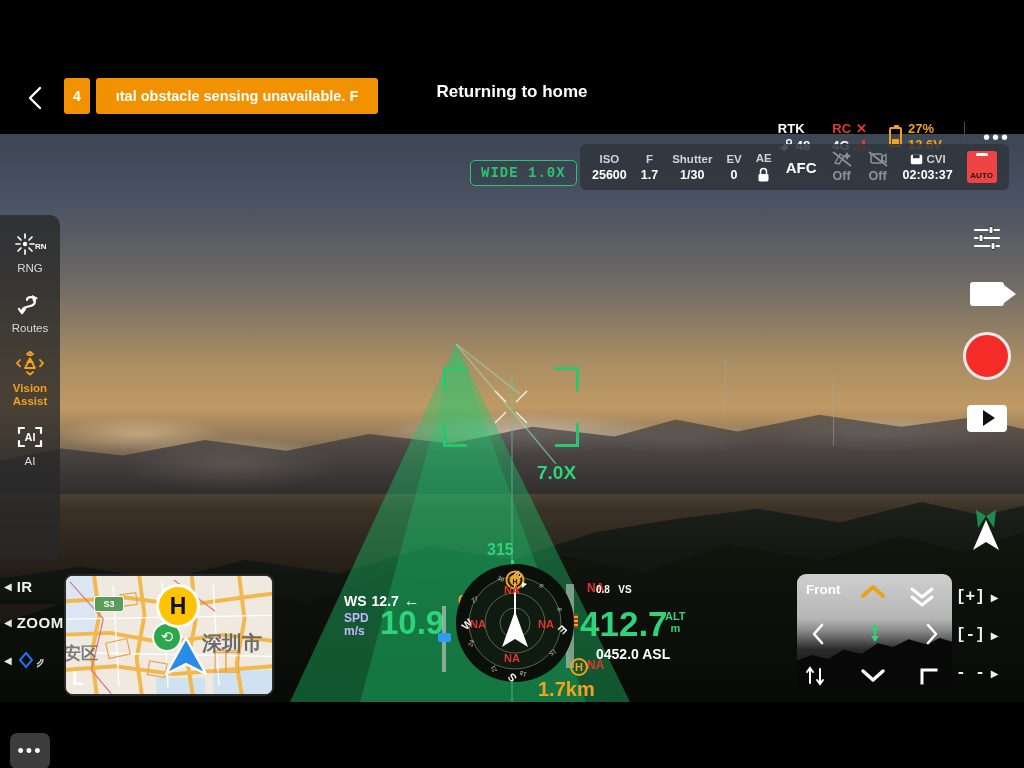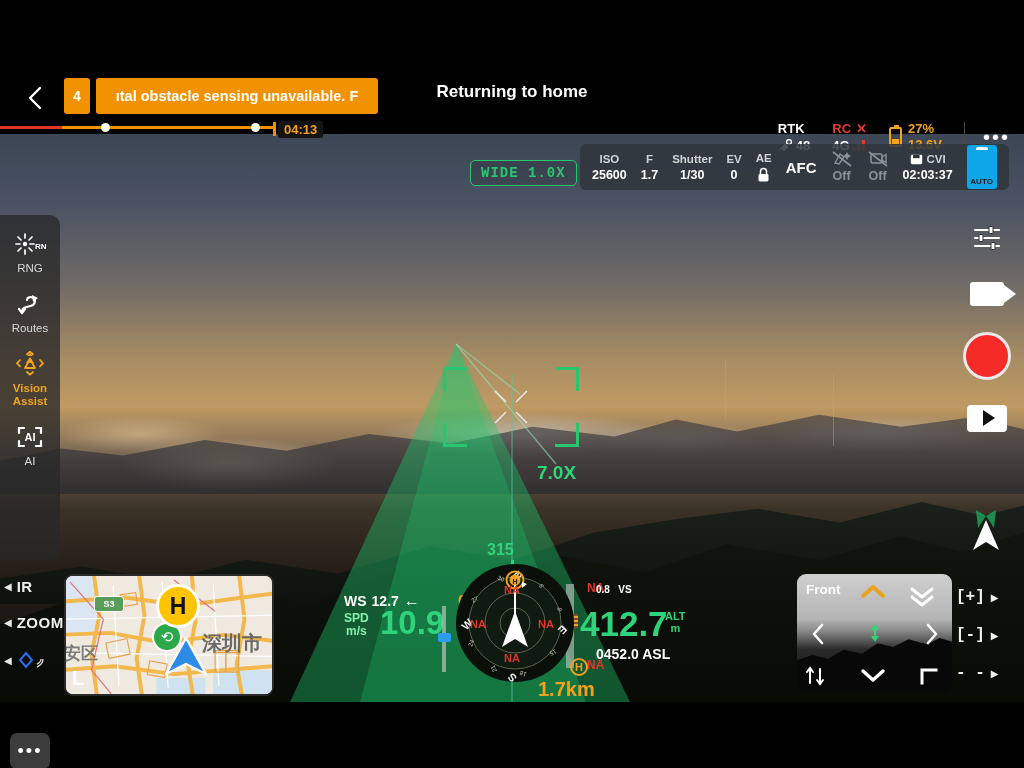--- a/index.html
+++ b/index.html
@@ -164,21 +164,21 @@
     position:absolute; left:580px; top:144px; height:46px;
     background:rgba(48,53,60,.86); border-radius:6px;
     display:flex; align-items:center; padding:0 12px; gap:14px;
   }
   .cam-col { display:flex; flex-direction:column; align-items:center; }
   .cam-k { color:#cfd3d8; font-size:11.5px; font-weight:bold; line-height:15px; }
   .cam-v { color:#ffffff; font-size:12.5px; font-weight:bold; line-height:16px; }
   .cam-v.dim { color:#8d9299; }
   #afc { color:#fff; font-size:15px; font-weight:bold; }
   #auto-badge {
-    width:30px; height:44px; background:#0ea5e9; border-radius:3px;
+    width:30px; height:32px; background:#ef4444; border-radius:3px;
     display:flex; align-items:flex-end; justify-content:center;
     position:relative;
   }
   #auto-badge span { font-size:8px; font-weight:bold; color:#1a1a1a; margin-bottom:3px;}
   #auto-badge:before{content:"";position:absolute;left:9px;top:2px;width:12px;height:3px;background:#fff;border-radius:2px 2px 0 0;}
 
   
   #wide-badge {
     position:absolute; left:470px; top:160px; padding:4px 10px;
     border:1.6px solid #28C76F; border-radius:5px;
@@ -243,21 +243,21 @@
     color:#fff; font-size:9px; display:flex; align-items:center; justify-content:center; font-weight:bold;
   }
 
   
   #telemetry { position:absolute; left:340px; top:560px; width:350px; height:145px; }
   #ws-row { position:absolute; left:4px; top:32px; display:flex; align-items:center; gap:5px; }
   #ws-lbl { color:#fff; font-size:14px; font-weight:bold; }
   #ws-val { color:#fff; font-size:14px; font-weight:bold; }
   #ws-arrow { color:#fff; font-size:16px; }
   #heading-val { position:absolute; left:118px; top:31px; color:#F2A21C; font-size:15px; font-weight:bold; }
-  #spd-lbl { position:absolute; left:4px; top:52px; color:#86efac; font-size:12px; font-weight:bold; line-height:13px;text-align:center; }
+  #spd-lbl { position:absolute; left:4px; top:52px; color:#c4b5fd; font-size:12px; font-weight:bold; line-height:13px; }
   #spd-val { position:absolute; left:40px; top:44px; color:#2FD37C; font-size:33px; font-weight:bold; }
   #spd-slider { position:absolute; left:100px; top:46px; width:8px; height:66px; }
   .sl-track { position:absolute; left:2px; top:0; width:4px; height:66px; background:rgba(200,200,200,.65); }
   .sl-knob { position:absolute; left:-2px; top:27px; width:13px; height:9px; background:#2D9CF5; border-radius:2px; }
   #vs-row { position:absolute; left:256px; top:24px; color:#fff; font-size:10px; font-weight:bold; }
   #alt-val { position:absolute; left:240px; top:44px; color:#2FD37C; font-size:35px; font-weight:bold; }
   #alt-unit { position:absolute; left:325px; top:50px; color:#2FD37C; font-size:11px; font-weight:bold; line-height:12px; text-align:left; }
   #asl-row { position:absolute; left:256px; top:86px; color:#fff; font-size:14px; font-weight:bold; }
   #alt-bar { position:absolute; left:226px; top:24px; width:8px; height:84px; background:rgba(200,200,200,.6); }
   #alt-marker { position:absolute; left:222px; top:54px; width:16px; height:14px; }
@@ -370,28 +370,20 @@
       <div id="batt-text">
         <div>27%</div>
         <div>13.6V</div>
       </div>
     </div>
 
     <div id="divider-v"></div>
     <div id="more-dots">•••</div>
   </div>
 
-  <div id="prog-wrap">
-    <div id="prog-red"></div>
-    <div id="prog-orange"></div>
-    <div class="prog-dot" style="left:101px;"></div>
-    <div class="prog-dot" style="left:251px;"></div>
-    <div id="prog-tick"></div>
-    <div id="prog-time">04:13</div>
-  </div>
 
   <div id="cam-bar">
     <div class="cam-col">
       <div class="cam-k">ISO</div>
       <div class="cam-v">25600</div>
     </div>
     <div class="cam-col">
       <div class="cam-k">F</div>
       <div class="cam-v">1.7</div>
     </div>

